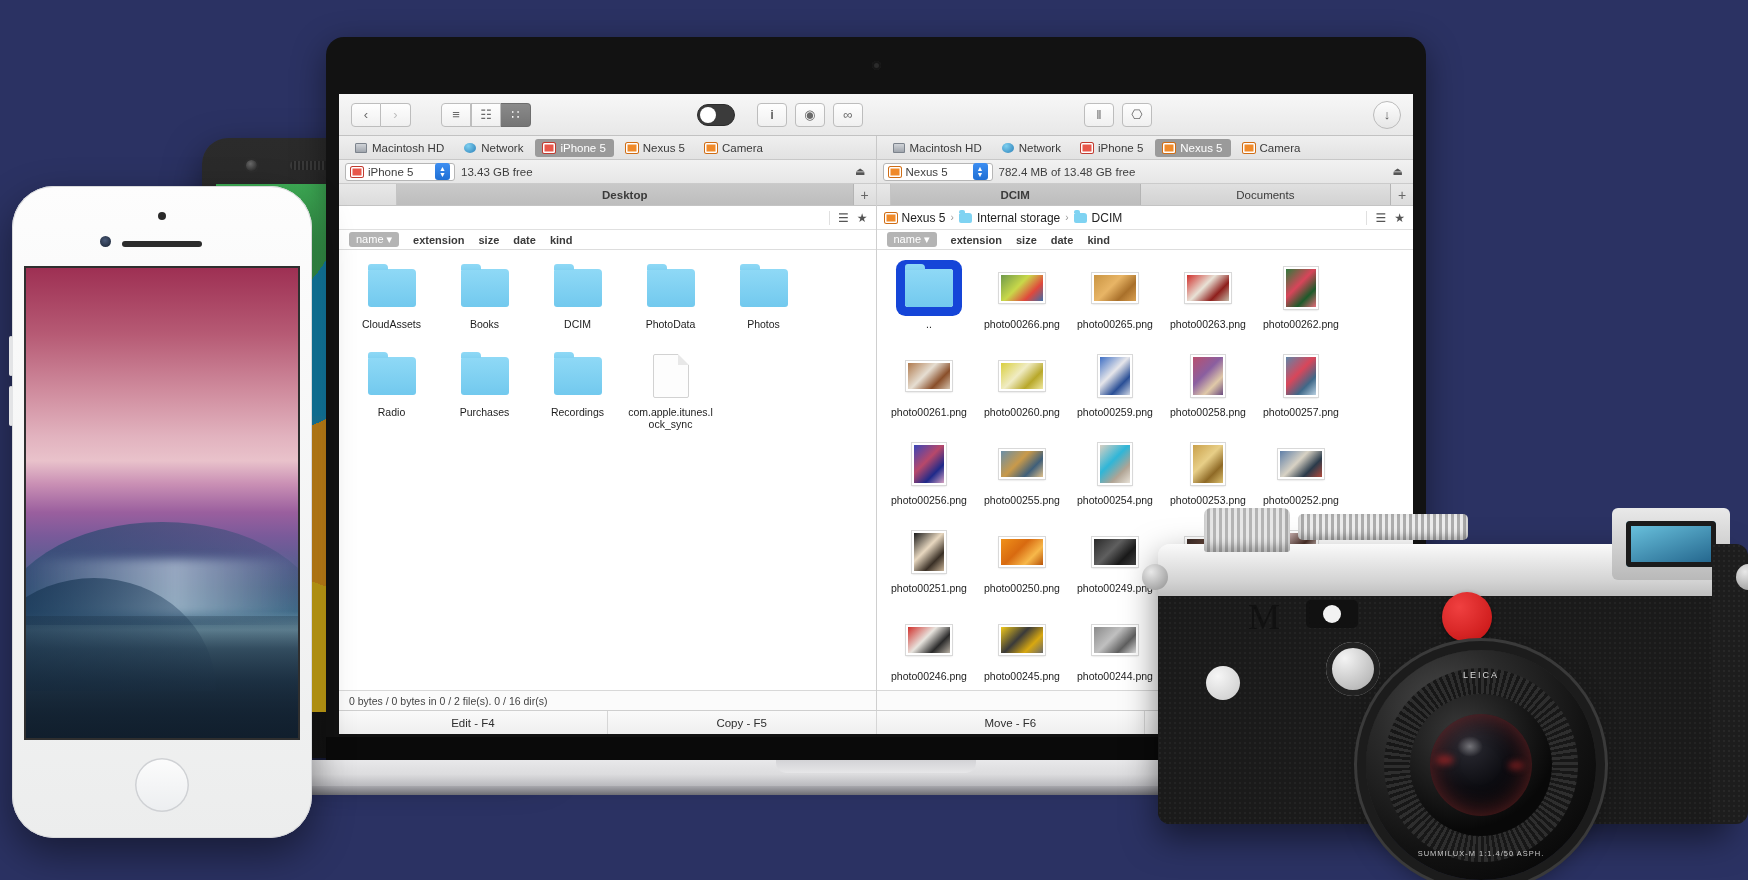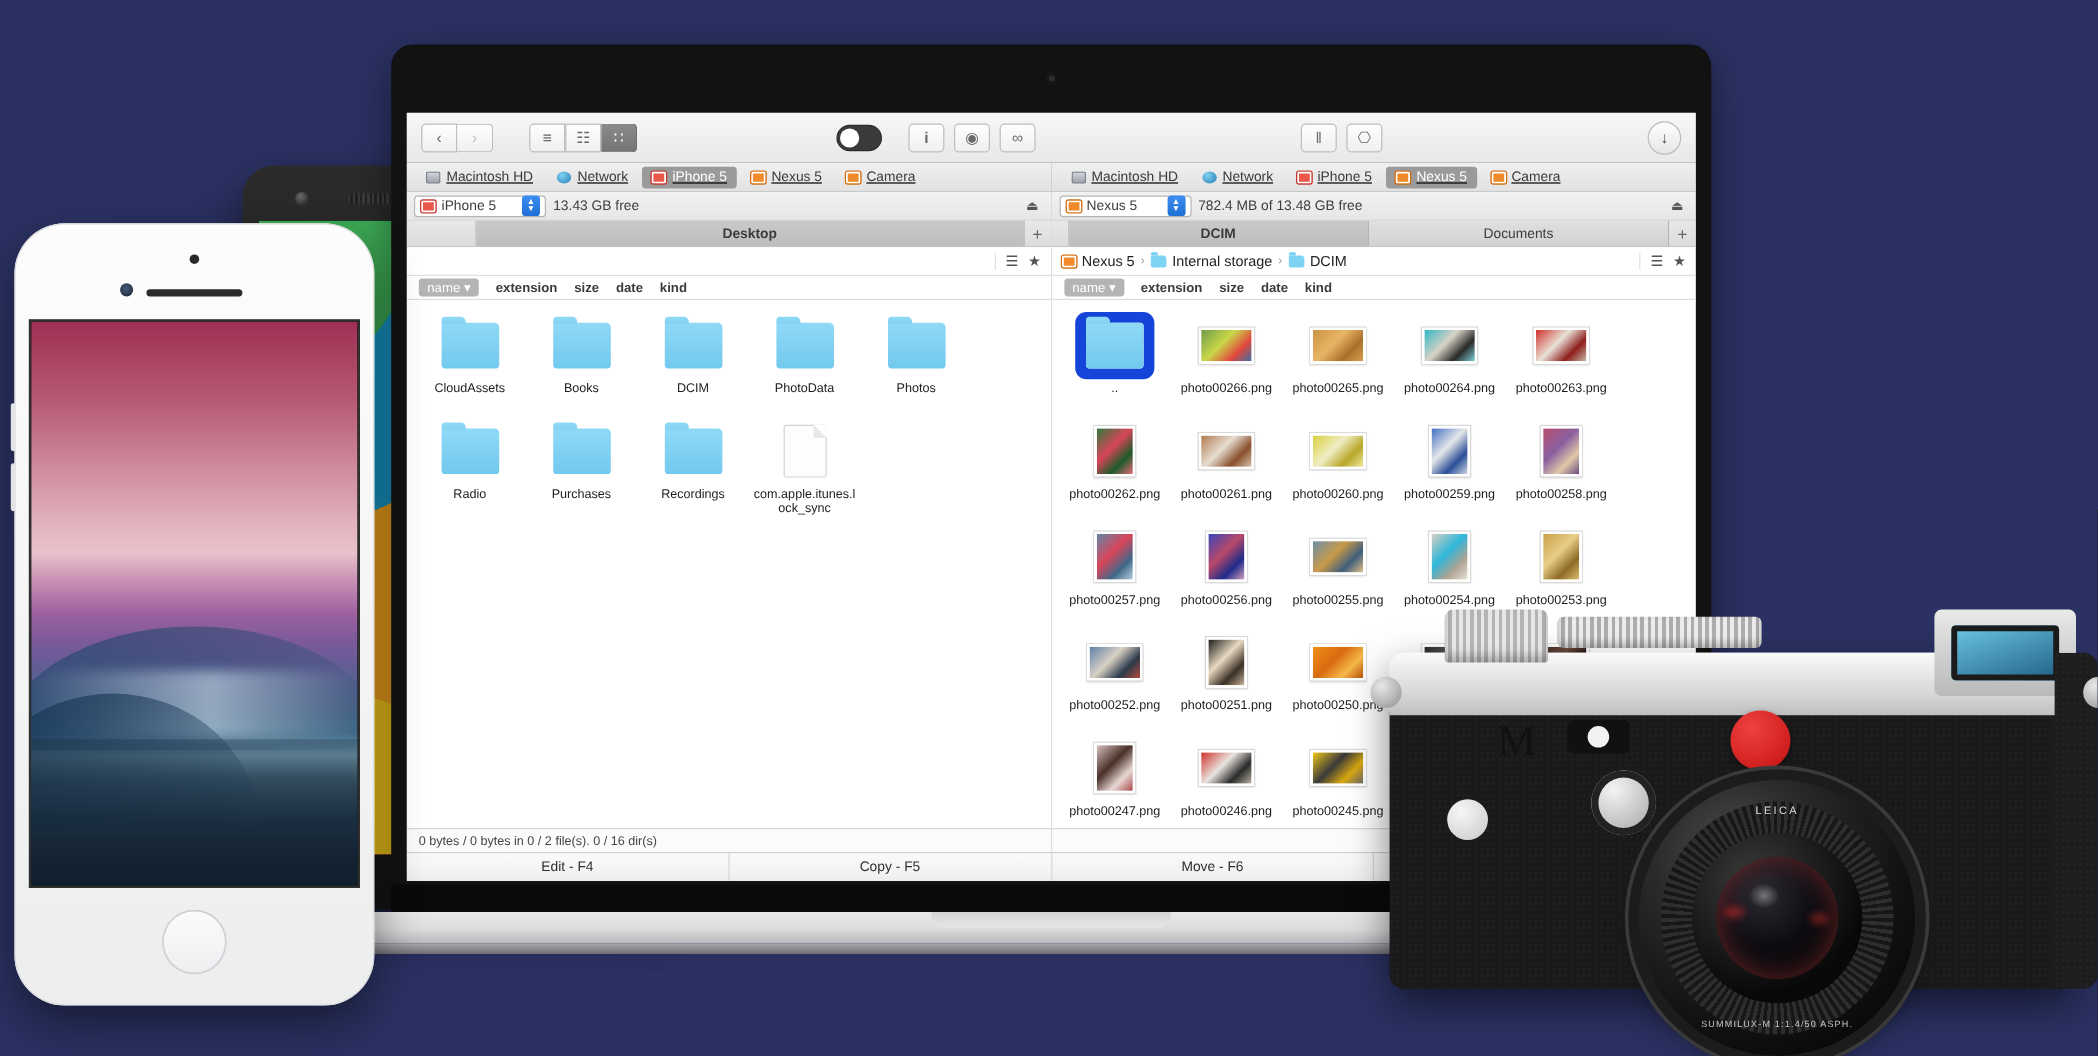--- a/index.html
+++ b/index.html
@@ -304,21 +304,21 @@
           <div class="tb-btn solo" style="font-weight:bold;">i</div>
           <div class="tb-btn solo">◉</div>
           <div class="tb-btn solo">∞</div>
           <div class="sp"></div>
           <div class="tb-btn solo">‖</div>
           <div class="tb-btn solo">⎔</div>
           <div class="sp"></div>
           <div class="dl-btn">↓</div>
         </div>
 
-        <div style="display:flex;text-decoration:underline;">
+        <div style="display:flex;">
           <div class="devbar" style="flex:1;border-right:1px solid #c8c8c8;" id="devleft">
               <div class="dev">
                 <span class="dico hd"></span>
                 <span>Macintosh HD</span>
               </div>
               <div class="dev">
                 <span class="dico net"></span>
                 <span>Network</span>
               </div>
               <div class="dev sel">
@@ -510,26 +510,20 @@
                   <div style="height: 48px; display: flex; align-items: center; justify-content: center;">
                     <div class="thumb" style="width: 46px; height: 30px; background: linear-gradient(135deg, rgb(111, 154, 74) 0%, rgb(201, 216, 74) 42%, rgb(224, 72, 60) 72%, rgb(63, 110, 168) 100%);"></div>
                   </div>
                   <div class="lbl">photo00266.png</div>
                 </div>
                 <div class="cell">
                   <div style="height: 48px; display: flex; align-items: center; justify-content: center;">
                     <div class="thumb" style="width: 46px; height: 30px; background: linear-gradient(135deg, rgb(201, 148, 66) 0%, rgb(232, 181, 102) 42%, rgb(169, 112, 42) 72%, rgb(217, 160, 82) 100%);"></div>
                   </div>
                   <div class="lbl">photo00265.png</div>
-                </div>
-                <div class="cell">
-                  <div style="height: 48px; display: flex; align-items: center; justify-content: center;">
-                    <div class="thumb" style="width: 46px; height: 30px; background: linear-gradient(135deg, rgb(47, 182, 196) 0%, rgb(216, 210, 198) 42%, rgb(42, 42, 42) 72%, rgb(127, 208, 216) 100%);"></div>
-                  </div>
-                  <div class="lbl">photo00264.png</div>
                 </div>
                 <div class="cell">
                   <div style="height: 48px; display: flex; align-items: center; justify-content: center;">
                     <div class="thumb" style="width: 46px; height: 30px; background: linear-gradient(135deg, rgb(208, 48, 44) 0%, rgb(232, 226, 214) 42%, rgb(143, 31, 28) 72%, rgb(196, 185, 166) 100%);"></div>
                   </div>
                   <div class="lbl">photo00263.png</div>
                 </div>
                 <div class="cell">
                   <div style="height: 48px; display: flex; align-items: center; justify-content: center;">
                     <div class="thumb" style="width: 34px; height: 42px; background: linear-gradient(135deg, rgb(47, 122, 60) 0%, rgb(216, 69, 90) 42%, rgb(29, 90, 42) 72%, rgb(230, 107, 122) 100%);"></div>

